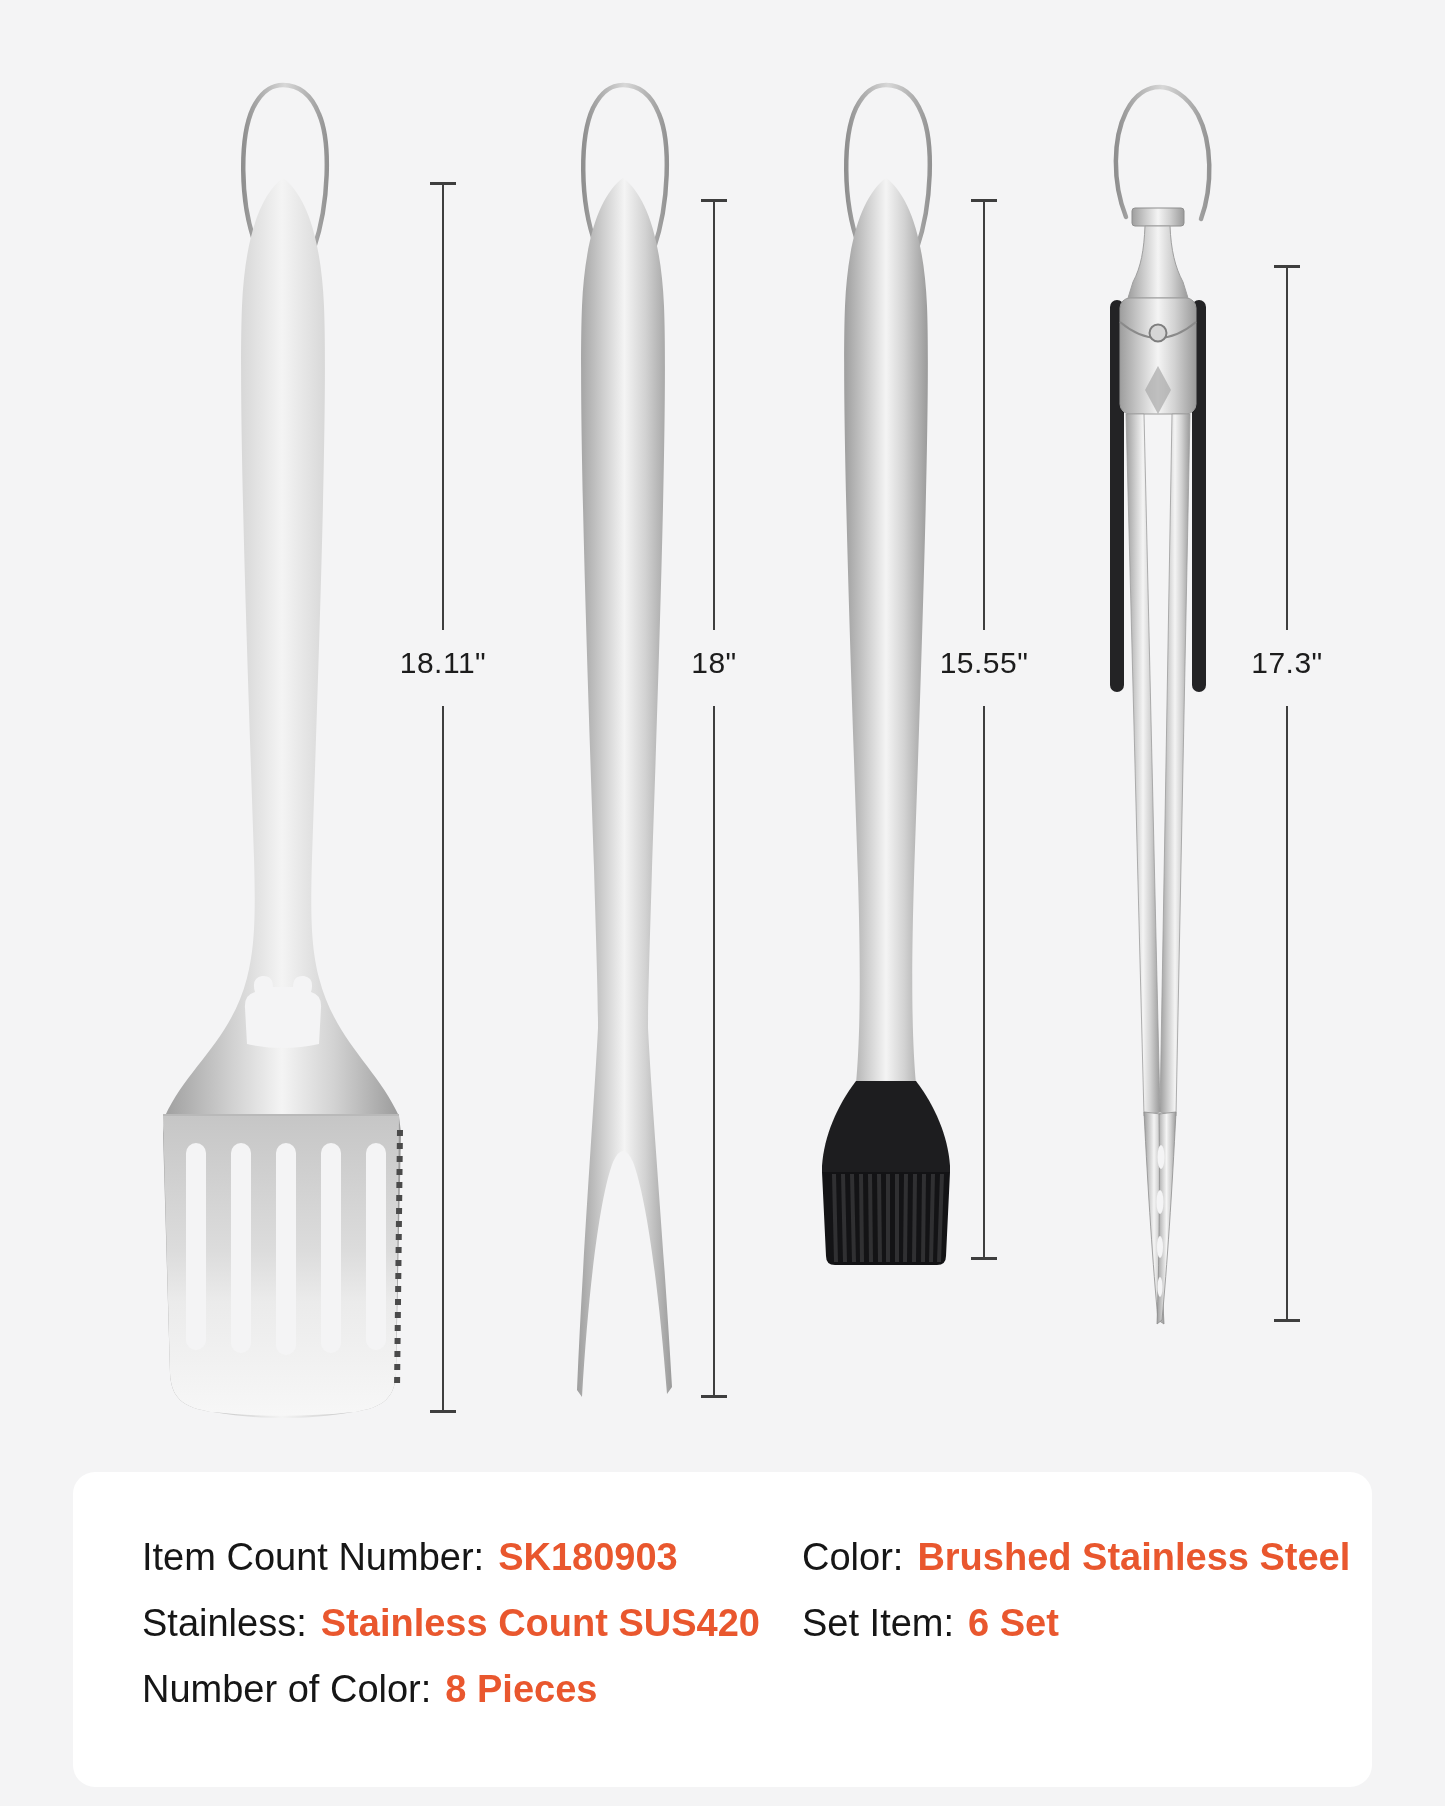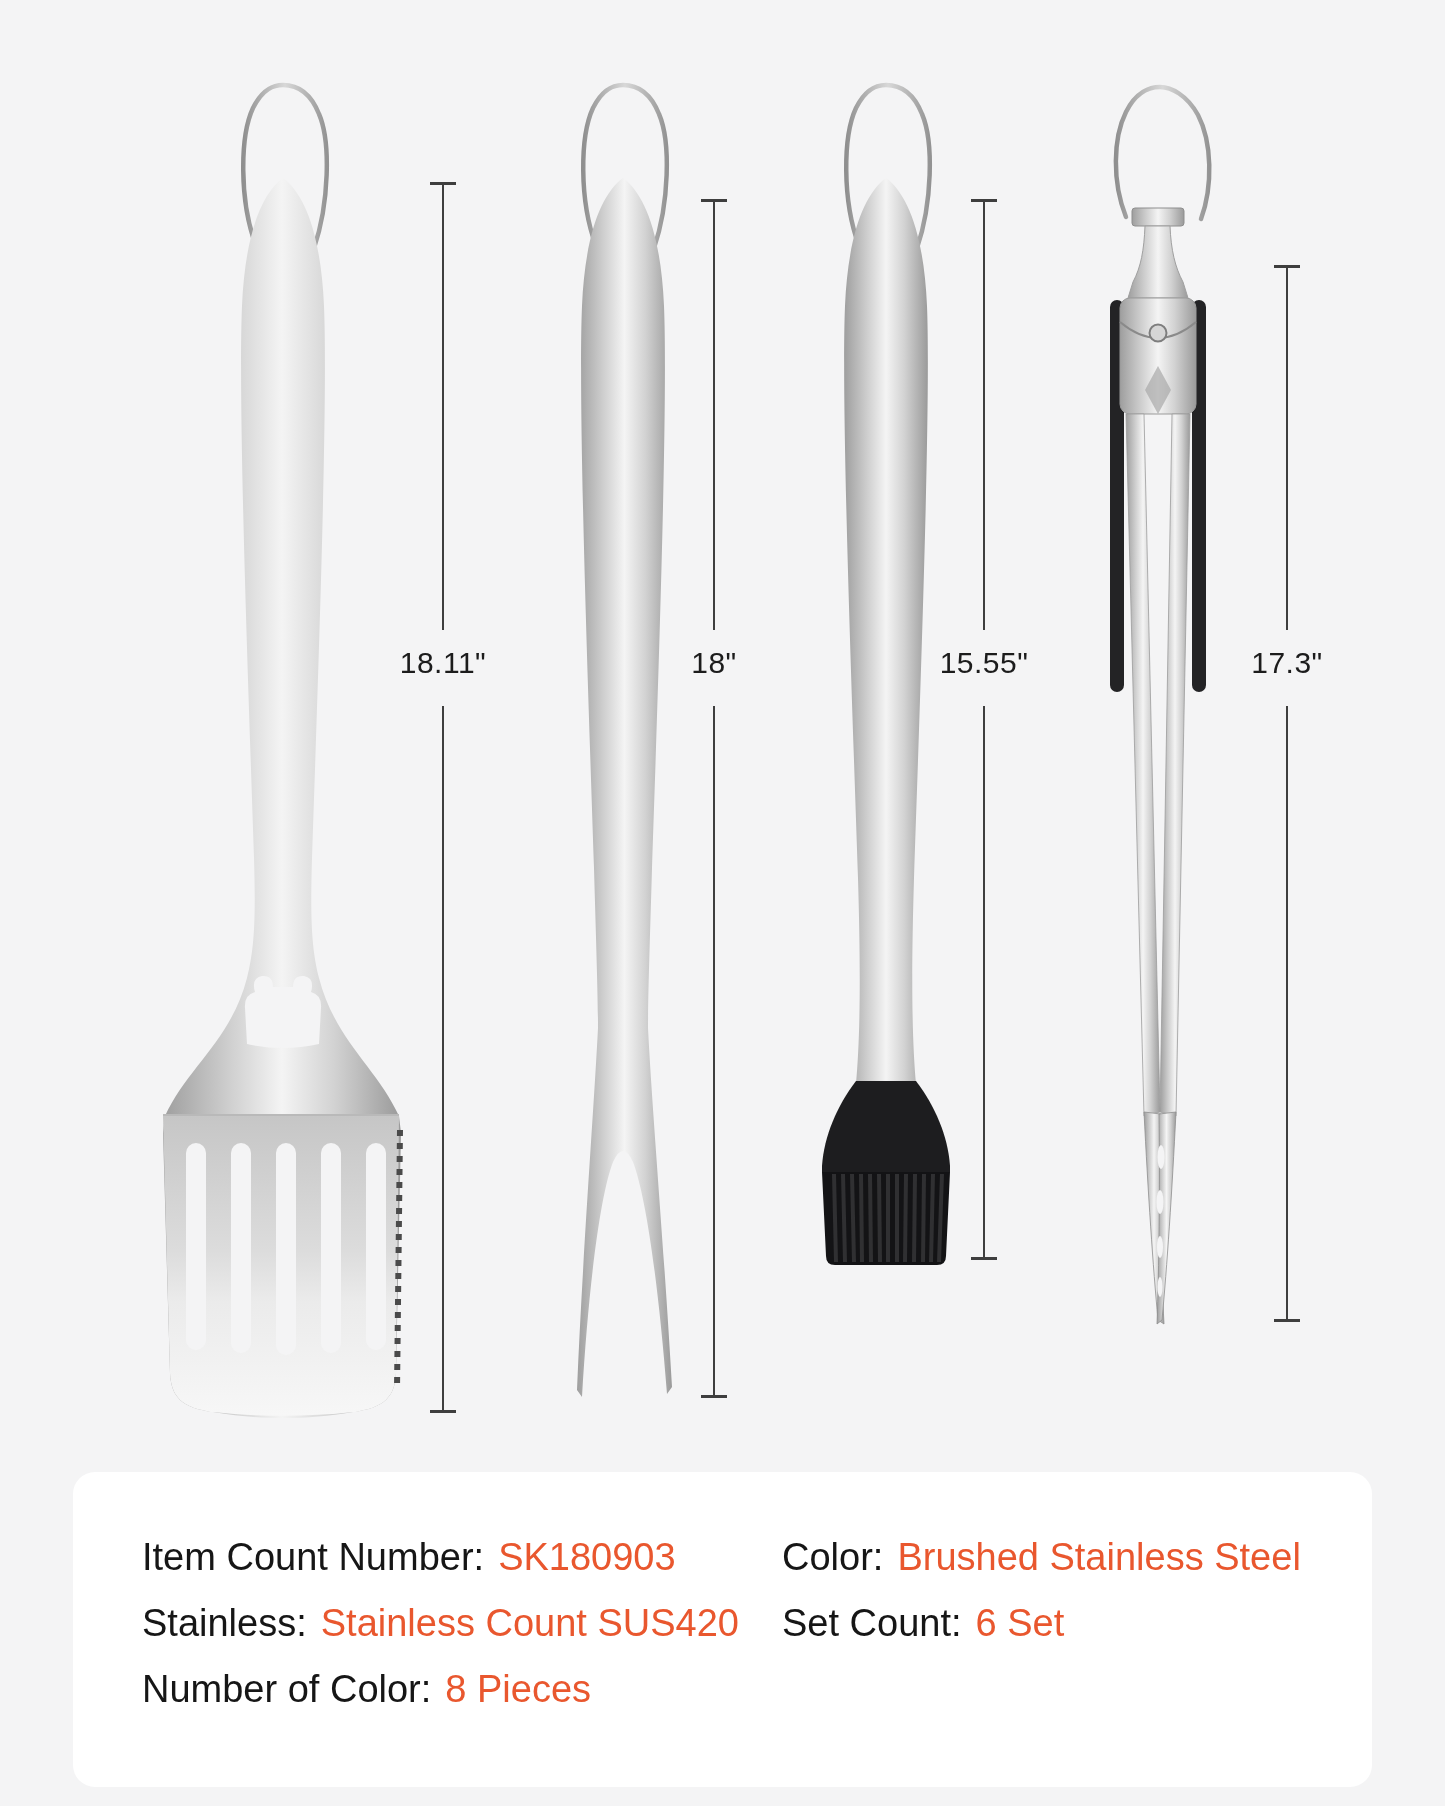--- a/index.html
+++ b/index.html
@@ -14,23 +14,23 @@
   .mlabel{
     position:absolute;transform:translateX(-50%);
     font-size:30px;color:#1c1c1c;letter-spacing:.5px;white-space:nowrap;
   }
   #spec-card{
     position:absolute;left:73px;top:1472px;width:1299px;height:315px;
     background:#ffffff;border-radius:22px;
   }
   .spec-col{position:absolute;top:1524px;}
   #spec-col-left{left:142px;}
-  #spec-col-right{left:782px;}
+  #spec-col-right{left:802px;}
   .spec-row{height:66px;line-height:66px;font-size:38px;color:#161616;white-space:nowrap;}
-  .spec-value{color:#e9572e;font-weight:normal;margin-left:14px;}
+  .spec-value{color:#e9572e;font-weight:bold;margin-left:14px;}
 </style>
 </head>
 <body>
 
 <div id="stage">
 
   <svg width="0" height="0" style="position:absolute" aria-hidden="true">
     <defs>
       <linearGradient id="metalH" x1="0" y1="0" x2="1" y2="0">
         <stop offset="0" stop-color="#9e9e9e"></stop>
@@ -208,17 +208,17 @@
     <div class="spec-row">
       <span>Number of Color:</span><span class="spec-value">8 Pieces</span>
     </div>
   </div>
 
   <div class="spec-col" id="spec-col-right">
     <div class="spec-row">
       <span>Color:</span><span class="spec-value">Brushed Stainless Steel</span>
     </div>
     <div class="spec-row">
-      <span>Set Count:</span><span class="spec-value">6 Set</span>
+      <span>Set Item:</span><span class="spec-value">6 Set</span>
     </div>
   </div>
 
 </div>
 
 </body></html>

